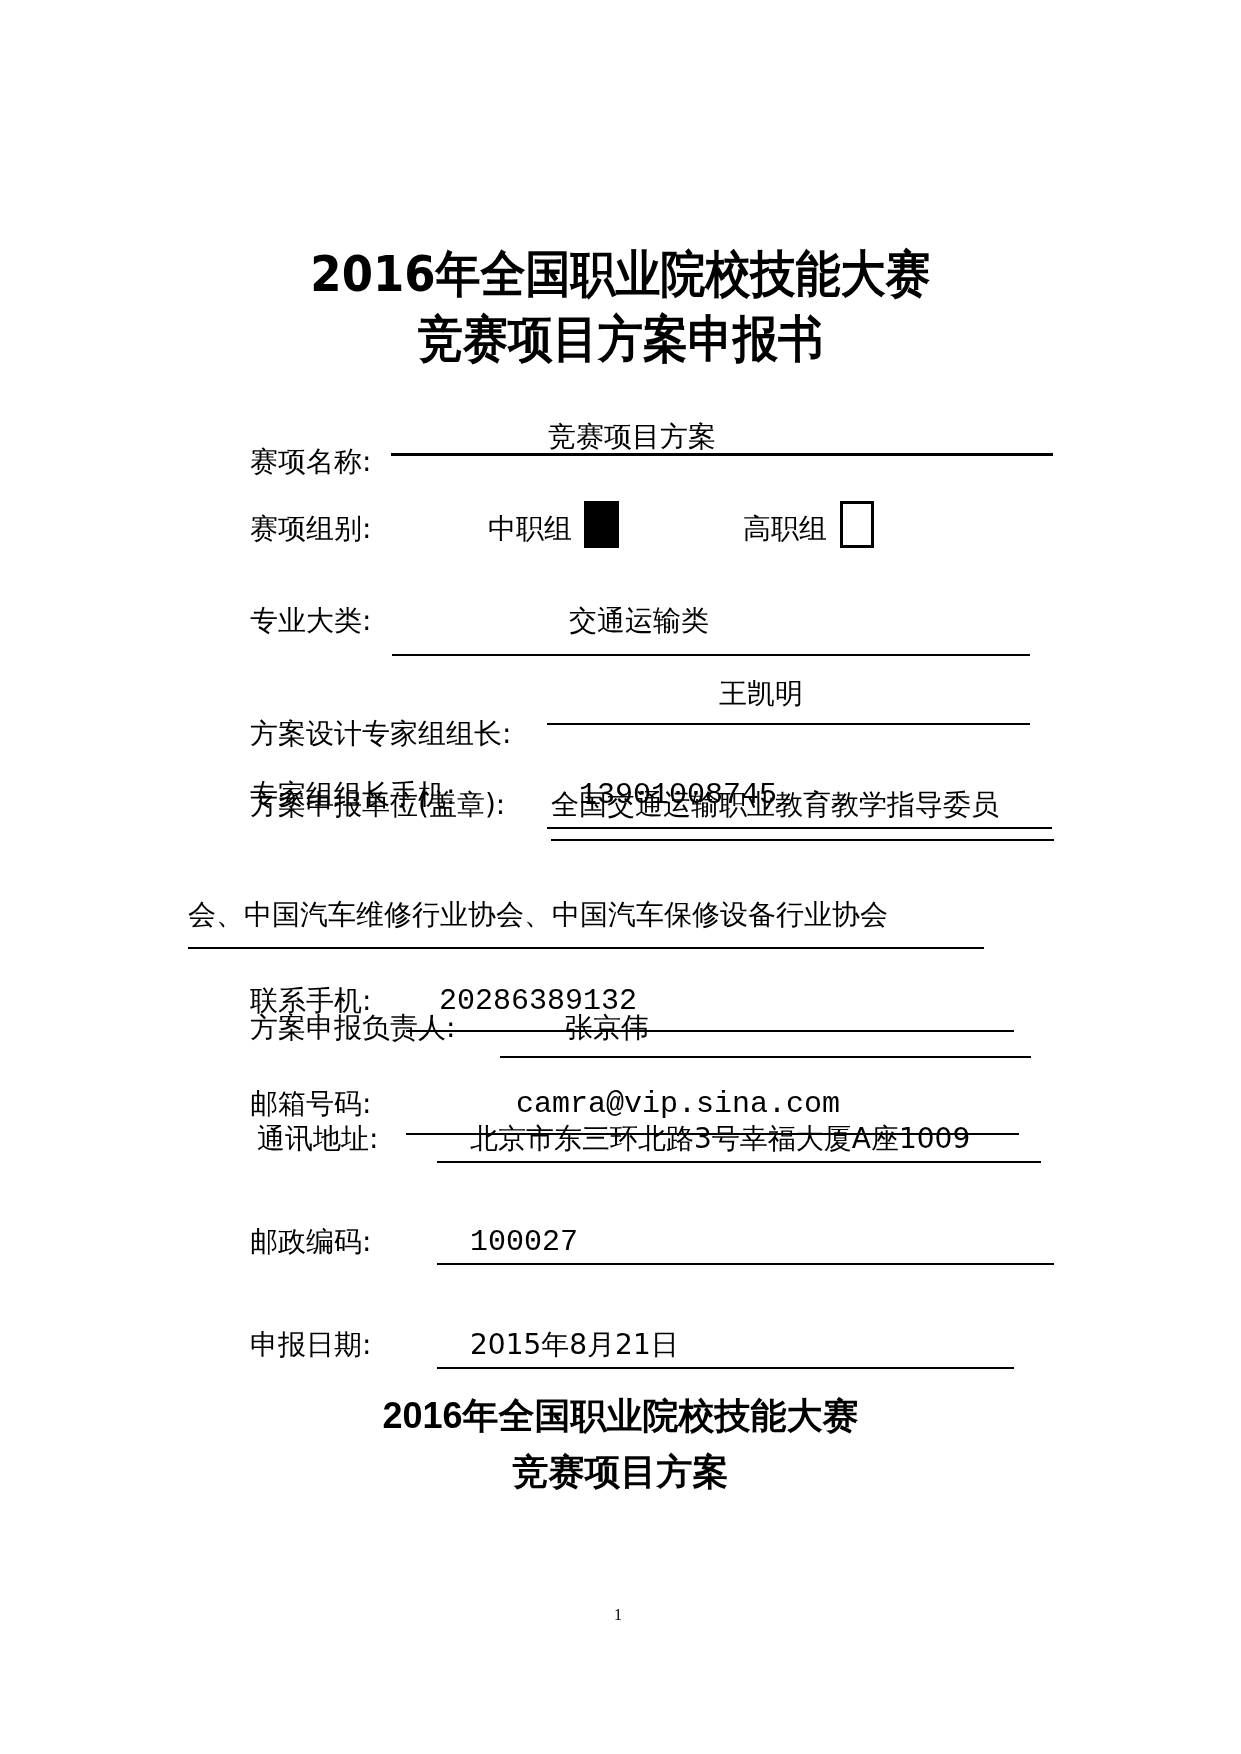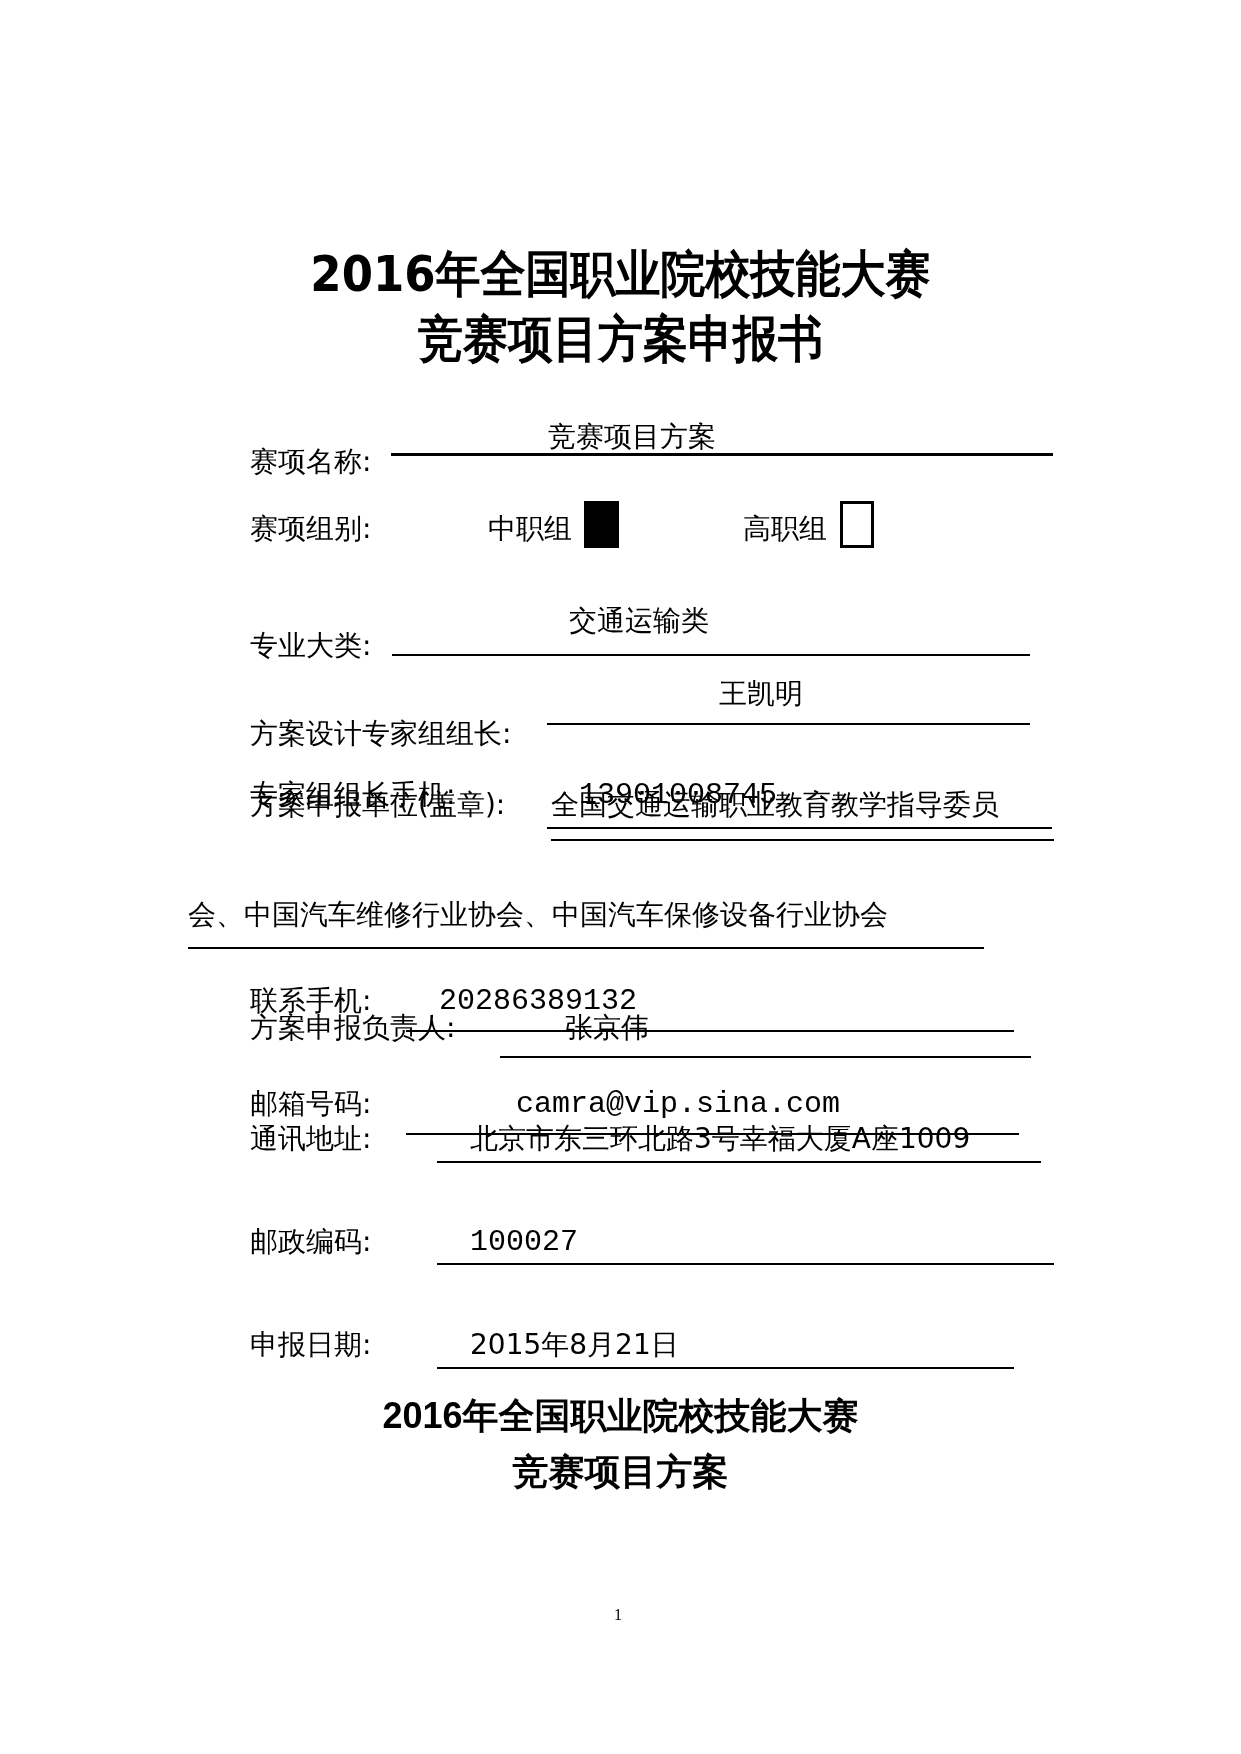--- a/index.html
+++ b/index.html
@@ -25,21 +25,21 @@
 <div class="abs label" style="left:250px; top:420px;margin-top:25px;">赛项名称:</div>
 <div class="abs val" style="left:548px; top:420px;">竞赛项目方案</div>
 <div class="rule thick" style="left:391px; top:453px; width:662px;"></div>
 
 <div class="abs label" style="left:250px; top:512px;">赛项组别:</div>
 <div class="abs label" style="left:488px; top:512px;">中职组</div>
 <div class="box filled" style="left:584px; top:501px; width:35px; height:47px;"></div>
 <div class="abs label" style="left:743px; top:512px;">高职组</div>
 <div class="box" style="left:840px; top:501px; width:34px; height:47px;"></div>
 
-<div class="abs label" style="left:250px; top:604px;margin-top:25px;">专业大类:</div>
+<div class="abs label" style="left:250px; top:604px;">专业大类:</div>
 <div class="abs val" style="left:569px; top:604px;">交通运输类</div>
 <div class="rule" style="left:392px; top:654px; width:638px;"></div>
 
 <div class="abs label" style="left:250px; top:677px;margin-top:40px;">方案设计专家组组长:</div>
 <div class="abs val" style="left:719px; top:677px;">王凯明</div>
 <div class="rule" style="left:547px; top:723px; width:483px;"></div>
 
 <div class="abs label" style="left:250px; top:778px;">专家组组长手机:</div>
 <div class="abs num" style="left:579px; top:778px;">13901008745</div>
 <div class="rule" style="left:547px; top:827px; width:505px;"></div>
@@ -55,21 +55,21 @@
 <div class="rule" style="left:500px; top:1056px; width:531px;"></div>
 
 <div class="abs label" style="left:250px; top:984px;">联系手机:</div>
 <div class="abs num" style="left:439px; top:984px;">20286389132</div>
 <div class="rule" style="left:406px; top:1030px; width:608px;"></div>
 
 <div class="abs label" style="left:250px; top:1087px;">邮箱号码:</div>
 <div class="abs num" style="left:516px; top:1087px;">camra@vip.sina.com</div>
 <div class="rule" style="left:406px; top:1133px; width:613px;"></div>
 
-<div class="abs label" style="left:250px; top:1122px;">通讯地址:</div>
+<div class="abs label" style="left:257px; top:1122px;">通讯地址:</div>
 <div class="abs val" style="left:470px; top:1122px;">北京市东三环北路3号幸福大厦A座1009</div>
 <div class="rule" style="left:437px; top:1161px; width:604px;"></div>
 
 <div class="abs label" style="left:250px; top:1225px;">邮政编码:</div>
 <div class="abs num" style="left:470px; top:1225px;">100027</div>
 <div class="rule" style="left:437px; top:1263px; width:617px;"></div>
 
 <div class="abs label" style="left:250px; top:1328px;">申报日期:</div>
 <div class="abs val" style="left:470px; top:1328px;text-align:right;">2015年8月21日</div>
 <div class="rule" style="left:437px; top:1367px; width:577px;"></div>

